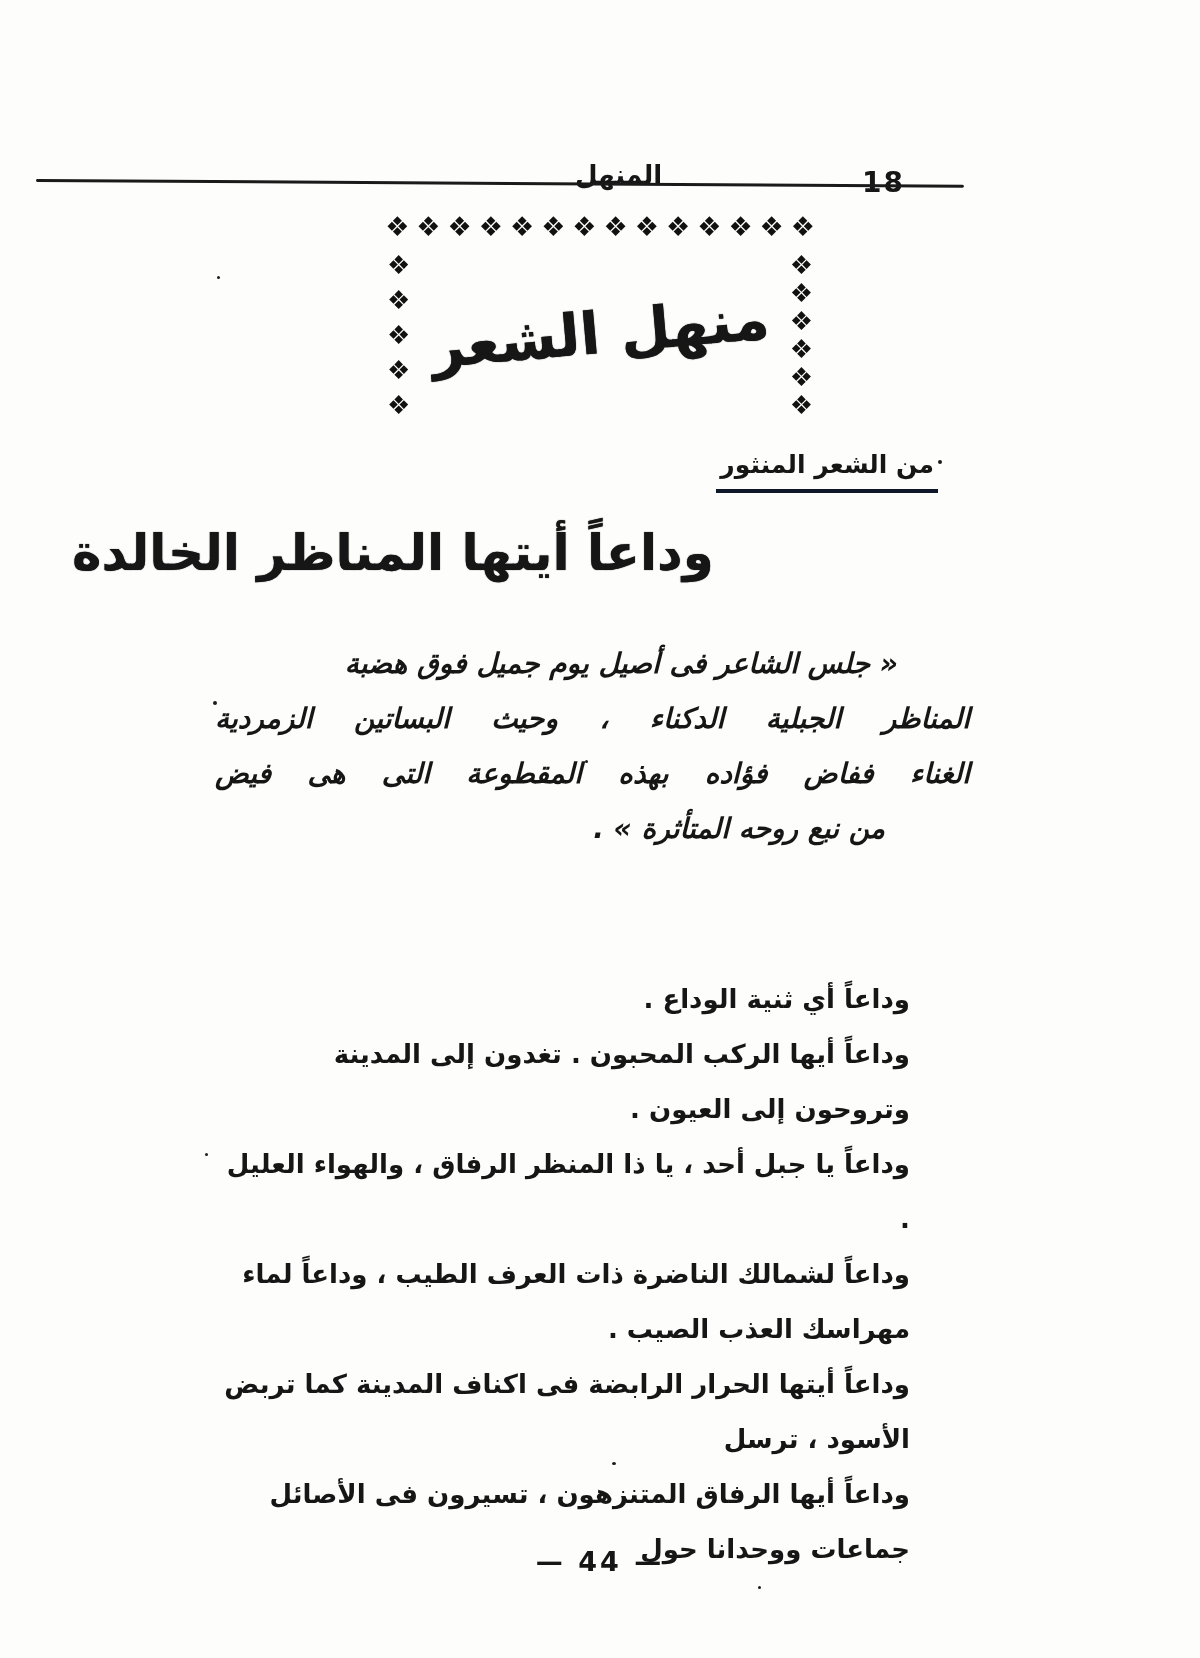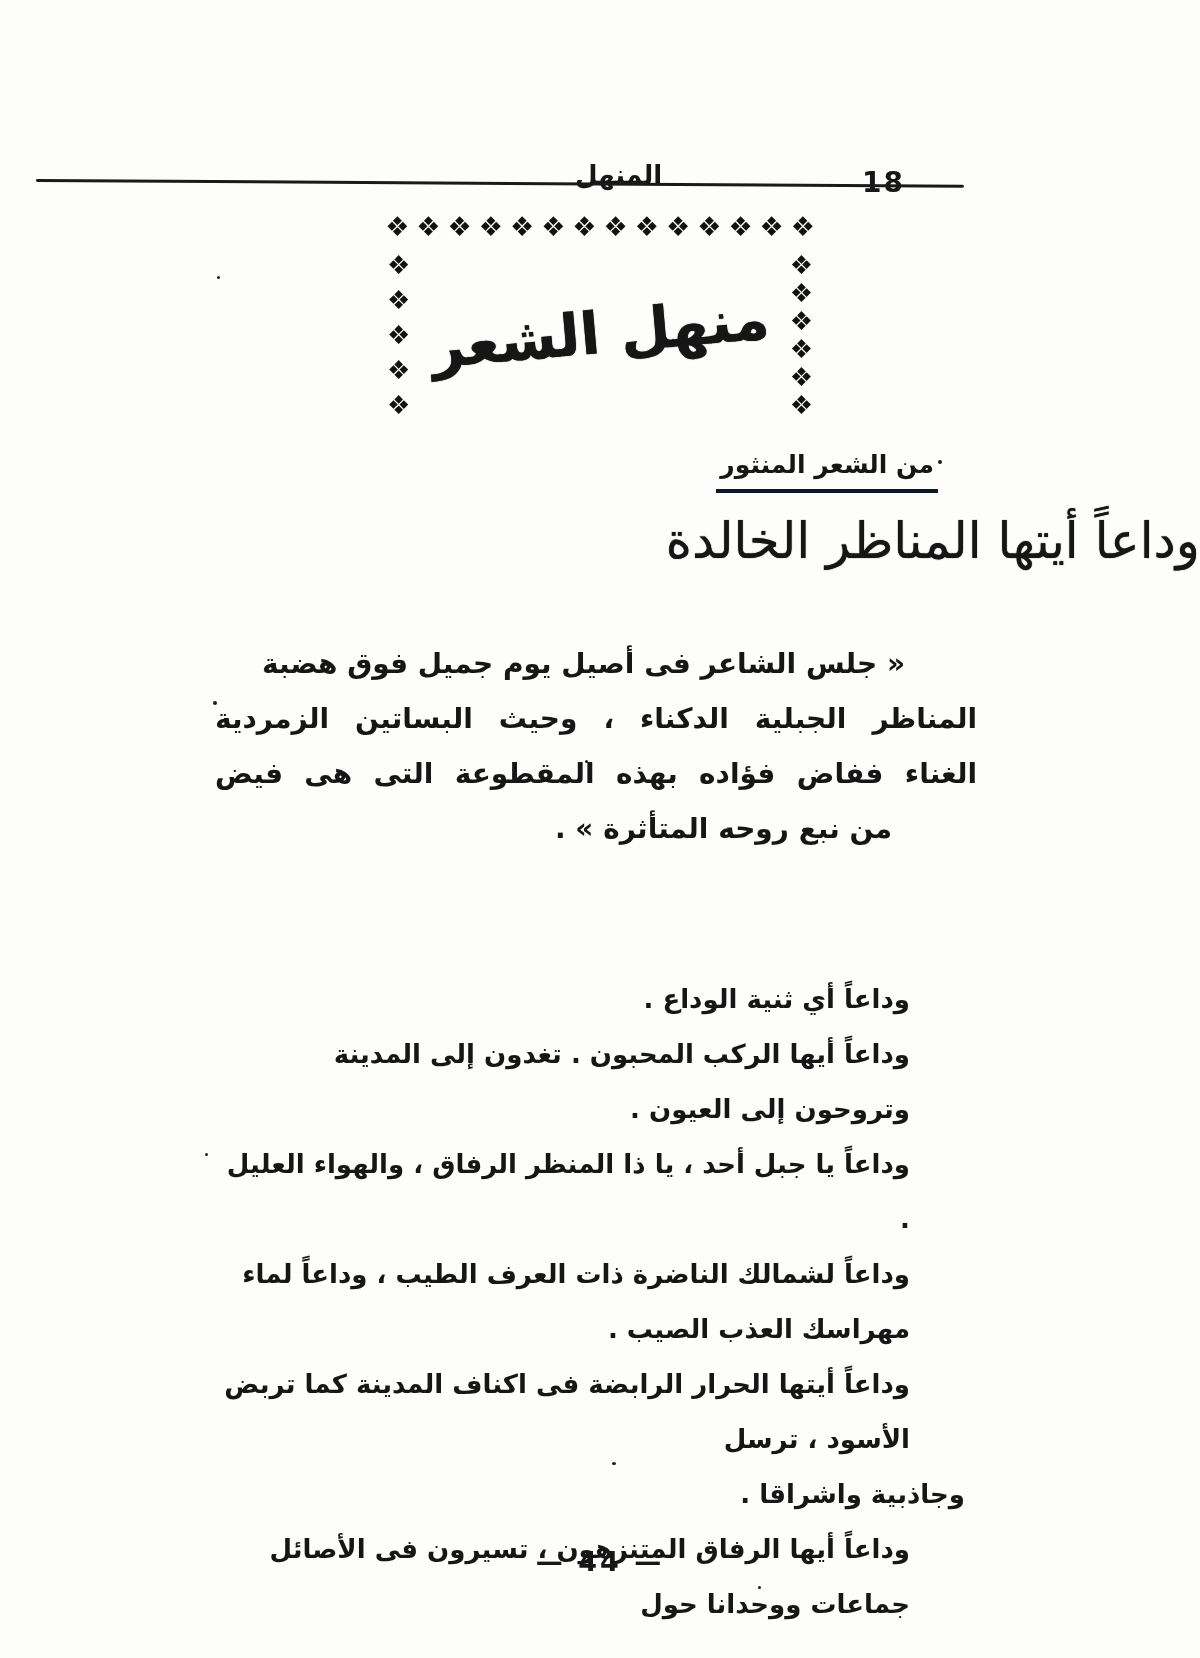--- a/index.html
+++ b/index.html
@@ -38,28 +38,29 @@
   }
   
   .section-label-wrap{position:absolute;top:450px;right:262px;}
   .section-label{
     display:inline-block;font-size:25px;font-weight:bold;
     padding:0 4px 10px 4px;border-bottom:4px solid #0f172a;
   }
   
   .poem-title{
     position:absolute;top:512px;left:60px;right:0;
-    text-align:right;font-size:50px;font-weight:normal;margin:0;
+    text-align:left;font-size:50px;font-weight:bold;margin:12px;
     text-shadow:0 0 1px #161616;
   }
   
   .intro{
-    position:absolute;top:636px;right:223px;left:215px;
+    position:absolute;top:636px;right:230px;left:215px;
     font-size:28px;font-weight:bold;line-height:55px;
     text-align:right;
+    font-style:italic;
   }
   .iline{white-space:nowrap;}
   .i-first{padding-right:72px;}
   .i-mid{white-space:normal;text-align:justify;text-align-last:justify;}
   .i-last{padding-right:85px;}
   
   .verses{
     position:absolute;top:972px;right:235px;left:215px;
     font-size:26px;font-weight:bold;line-height:55px;text-align:right;
   }
@@ -146,21 +147,20 @@
       <div class="vline v-first">وداعاً أيها الركب المحبون . تغدون إلى المدينة وتروحون إلى العيون .</div>
     </div>
     <div class="verse">
       <div class="vline v-first">وداعاً يا جبل أحد ، يا ذا المنظر الرفاق ، والهواء العليل .</div>
     </div>
     <div class="verse">
       <div class="vline v-first">وداعاً لشمالك الناضرة ذات العرف الطيب ، وداعاً لماء مهراسك العذب الصيب .</div>
     </div>
     <div class="verse">
       <div class="vline v-first">وداعاً أيتها الحرار الرابضة فى اكناف المدينة كما تربض الأسود ، ترسل</div>
-      <div class="vline v-cont">وجاذبية واشراقا .</div>
     </div>
     <div class="verse">
       <div class="vline v-first">وداعاً أيها الرفاق المتنزهون ، تسيرون فى الأصائل جماعات ووحدانا حول</div>
     </div>
   </div>
 
 <footer class="page-footer">
   <span>— 44 —</span>
 </footer>
 

